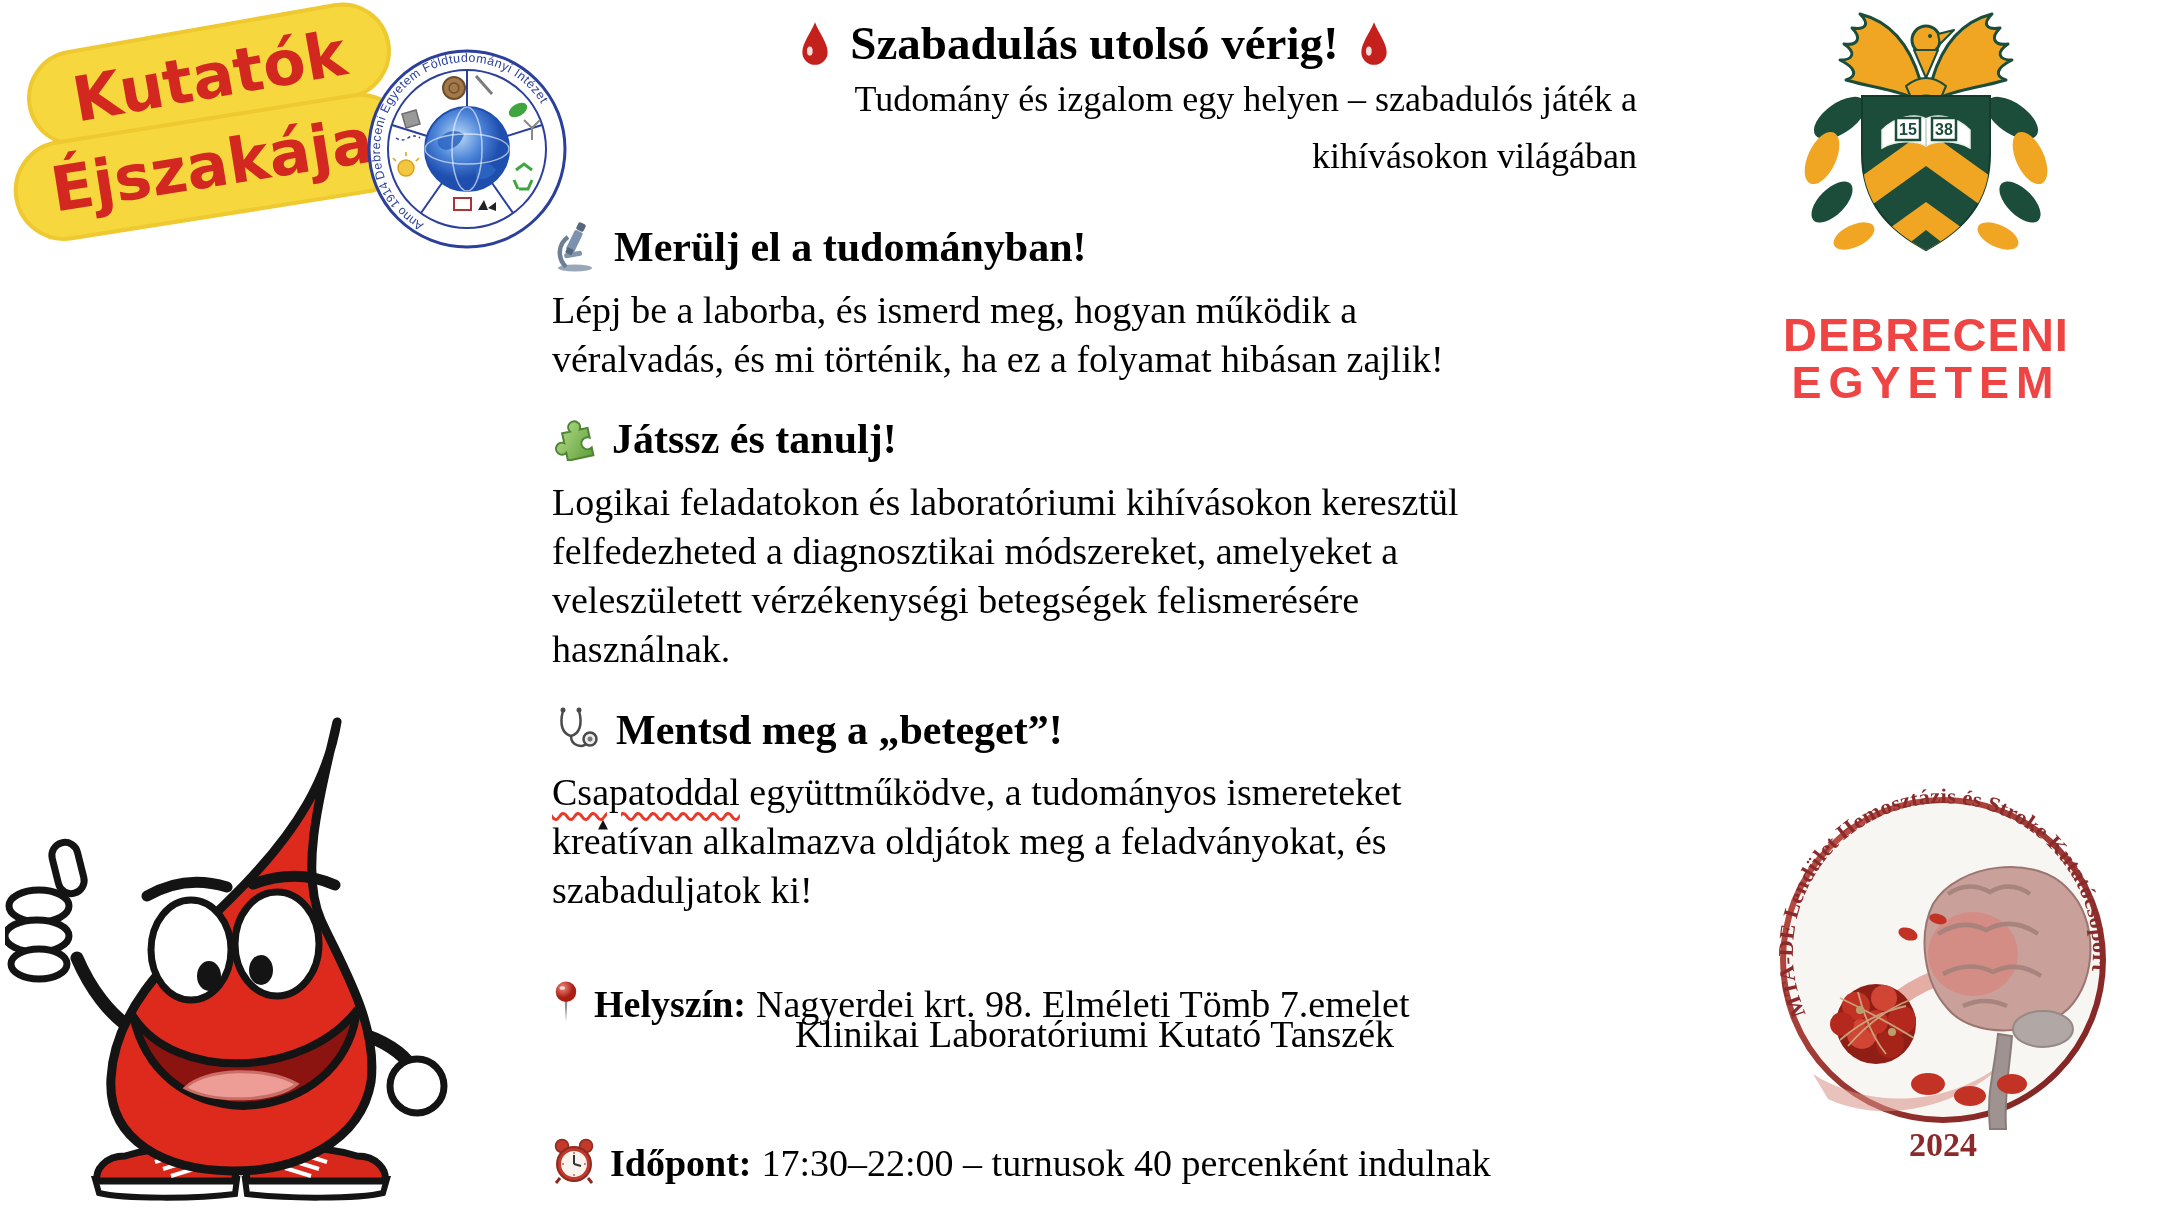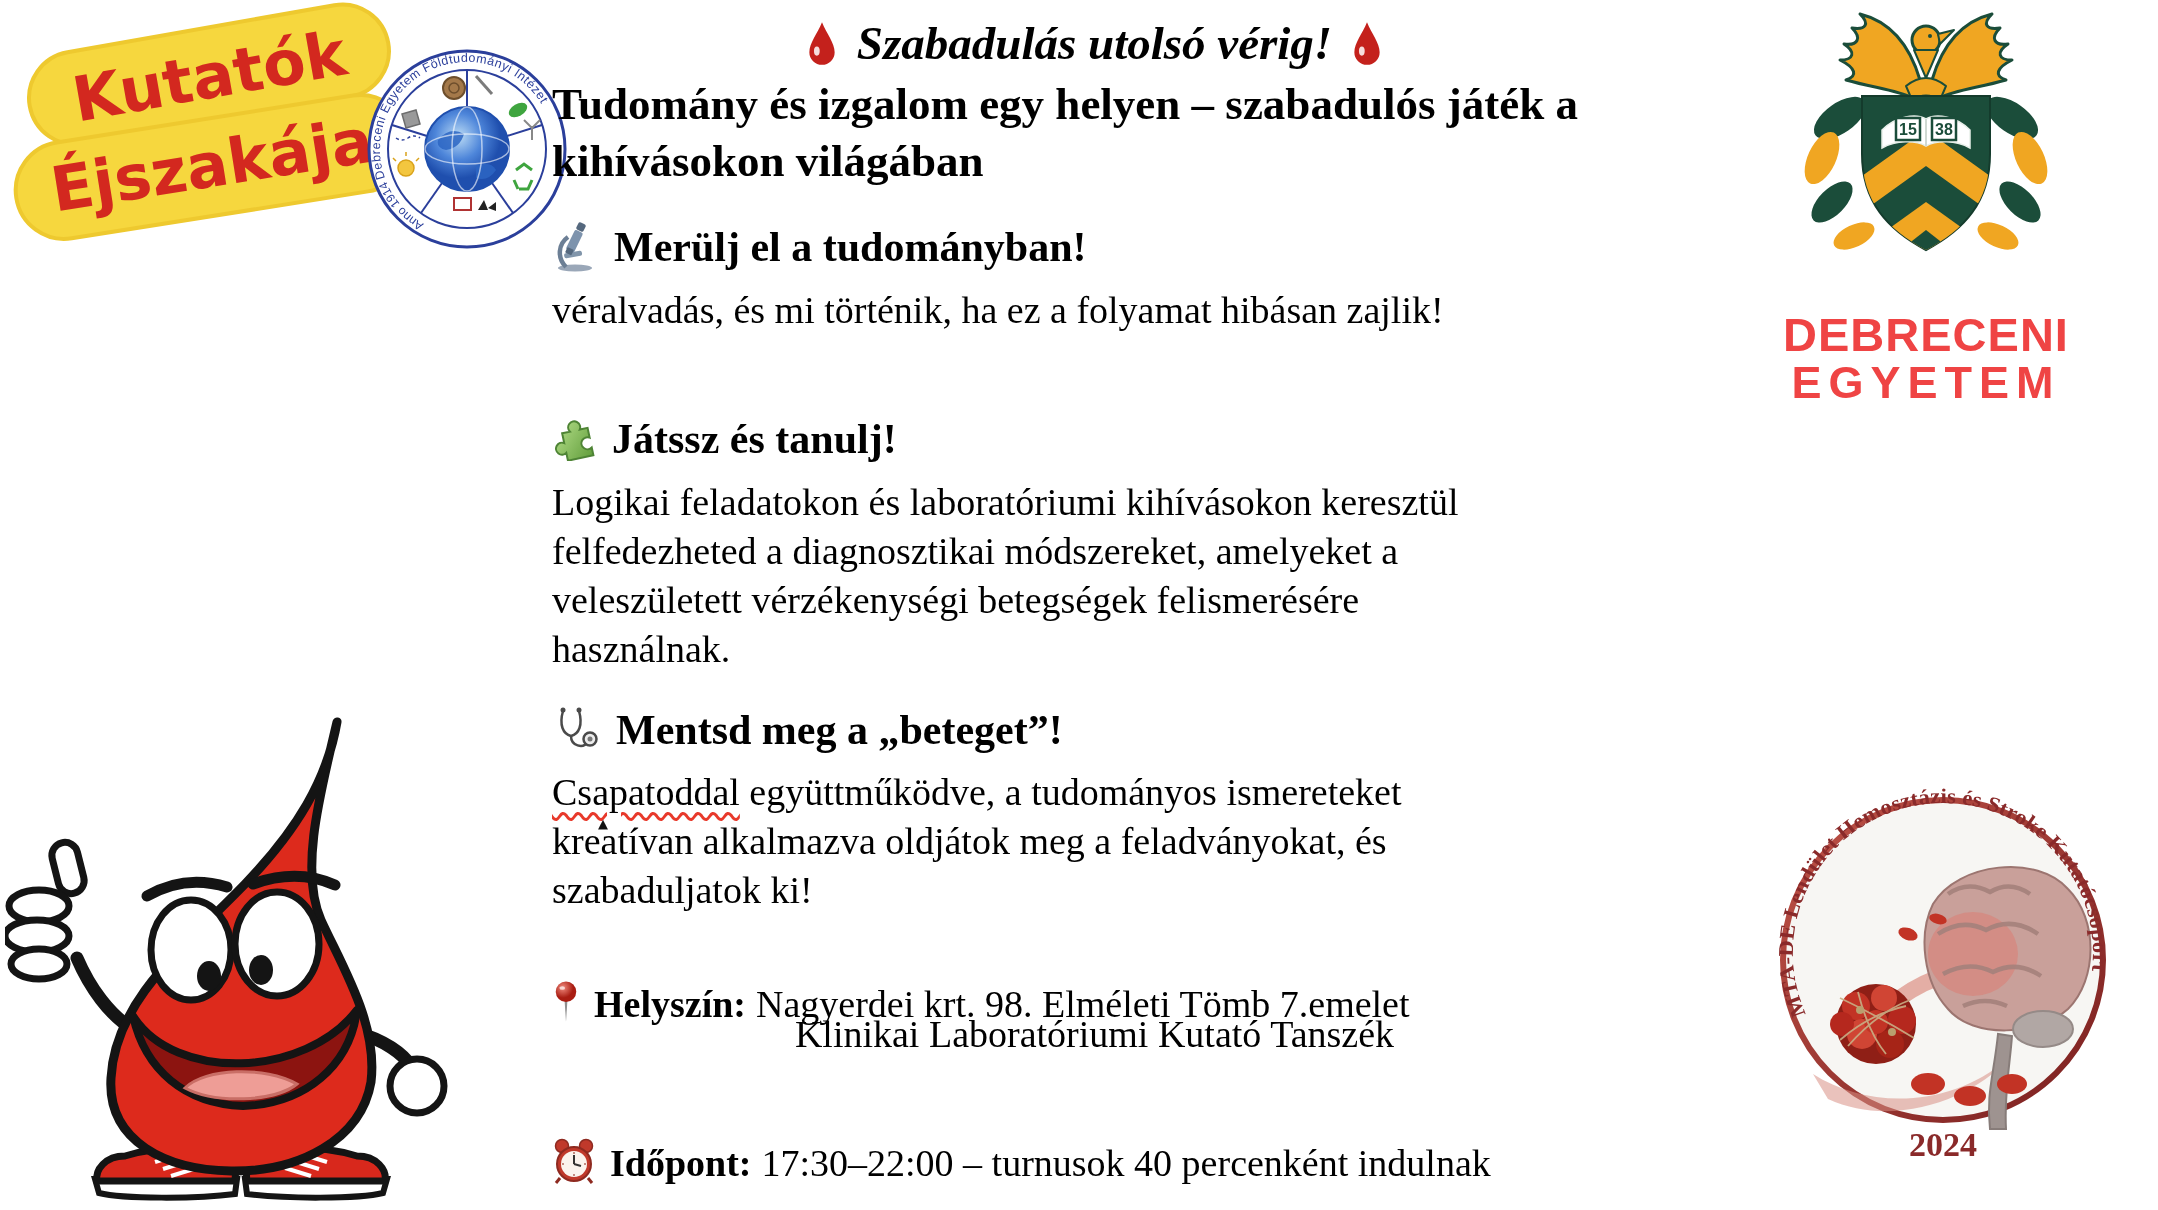--- a/index.html
+++ b/index.html
@@ -6,22 +6,22 @@
   .page{position:relative;width:2158px;height:1210px;background:#ffffff;overflow:hidden;
         font-family:"Liberation Serif",serif;color:#000;}
   
   .kutatok{position:absolute;left:8px;top:18px;width:440px;height:240px;transform:rotate(-8deg);}
   .kblob{position:absolute;background:#f6d73e;border:4px solid #eec92f;border-radius:60px;
          color:#d3281f;font-family:"DejaVu Sans",sans-serif;font-weight:bold;white-space:nowrap;}
   .k1{left:26px;top:6px;font-size:62px;padding:10px 42px 6px;transform:rotate(-2deg);}
   .k2{left:0px;top:96px;font-size:62px;padding:8px 34px 12px;transform:rotate(-1deg);}
   
   .title-row{position:absolute;left:552px;top:16px;width:1085px;display:flex;justify-content:center;
-             align-items:center;gap:20px;font-weight:bold;font-size:47px;font-style:italic;}
-  .sub{position:absolute;left:552px;width:1085px;text-align:left;font-weight:bold;font-size:45px;}
+             align-items:center;gap:20px;font-weight:bold;font-size:47px;}
+  .sub{position:absolute;left:552px;width:1085px;text-align:right;font-weight:normal;font-size:36px;}
   .sub1{top:78px;} .sub2{top:135px;}
   .h-row{position:absolute;left:552px;display:flex;align-items:center;gap:16px;
          font-weight:bold;font-size:42px;white-space:nowrap;}
   .h1{top:222px;} .h2{top:415px;} .h3{top:706px;}
   .para{position:absolute;left:552px;width:1120px;font-size:38px;line-height:49px;white-space:nowrap;}
   .p1{top:286px;} .p2{top:478px;} .p3{top:768px;}
   .misspelled{text-decoration:underline wavy #e8392b;text-decoration-thickness:2.5px;text-underline-offset:7px;}
   .flag-marker{position:absolute;left:598px;top:816px;font-size:13px;color:#111;
                font-family:"DejaVu Sans",sans-serif;}
   .info-row{position:absolute;left:552px;font-size:38px;white-space:nowrap;}
@@ -126,20 +126,21 @@
       <ellipse cx="23" cy="46" rx="17" ry="3.5" fill="#9aa7b8"></ellipse>
       <path d="M 14,45 C 5,36 6,22 16,15" fill="none" stroke="#6c7f95" stroke-width="4.5"></path>
       <rect x="12" y="30" width="18" height="5" rx="2" fill="#8195aa" transform="rotate(-10 21 32)"></rect>
       <rect x="18" y="8" width="9" height="22" rx="2" fill="#7d93ad" transform="rotate(26 22 19)"></rect>
       <rect x="25" y="1" width="8" height="8" rx="2" fill="#55687e" transform="rotate(26 29 5)"></rect>
       <rect x="14" y="26" width="7" height="6" rx="1" fill="#55687e" transform="rotate(26 17 29)"></rect>
     </svg>
     <span>Merülj el a tudományban!</span>
   </div>
   <div class="para p1">
+    <div>Lépj be a laborba, és ismerd meg, hogyan működik a</div>
     <div>véralvadás, és mi történik, ha ez a folyamat hibásan zajlik!</div>
   </div>
 
   <div class="h-row h2">
     <svg width="44" height="44" viewBox="0 0 44 44">
       <defs>
           <linearGradient id="pzG" x1="0" y1="0" x2="1" y2="1">
         <stop offset="0%" stop-color="#b9e28e"></stop>
             <stop offset="100%" stop-color="#629e3c"></stop>
           </linearGradient>

